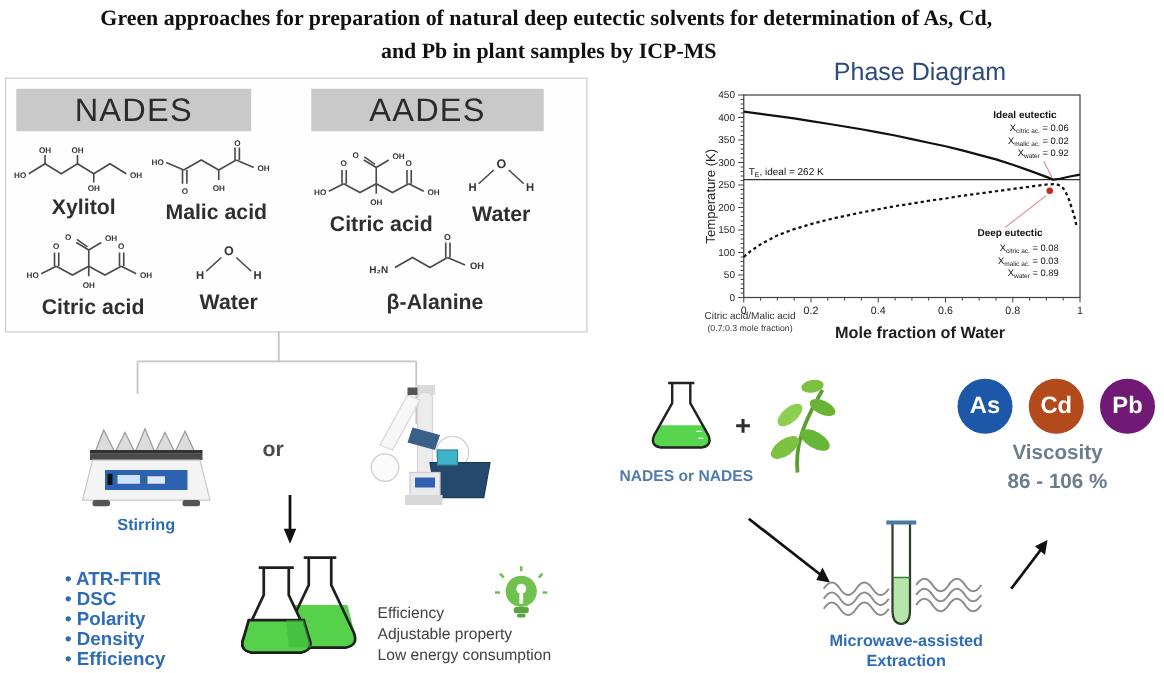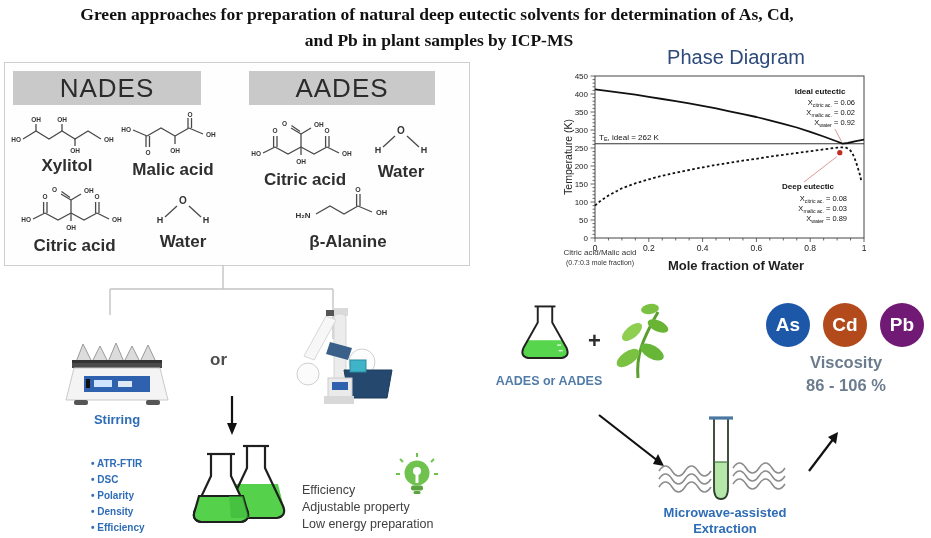--- a/index.html
+++ b/index.html
@@ -12,21 +12,21 @@
   .des-header{background:#c9c9c9;color:#2b2b2b;font-size:26px;font-weight:500;
               display:flex;align-items:center;justify-content:center;letter-spacing:1px;}
   .mol{display:flex;flex-direction:column;align-items:center;}
   .mol-label{font-size:17px;color:#2f2f2f;margin-top:1px;font-weight:bold;}
   .mol svg text{font-size:6.5px;font-weight:600;fill:#333;}
   .blue-label{color:#2e6cb5;font-weight:700;font-size:13px;text-align:center;}
   .gray-label{color:#9d9d9d;font-size:13px;text-align:center;}
   .steel-label{color:#527ca8;font-weight:600;font-size:12.5px;text-align:center;}
   .or-label{color:#4d4d4d;font-size:17px;font-weight:700;}
   .plus-sign{color:#2d2d2d;font-size:22px;font-weight:700;}
-  .char-item{color:#2e6cb5;font-size:10px;font-weight:600;line-height:16px;margin-left:39px;}
+  .char-item{color:#2e6cb5;font-size:15px;font-weight:600;line-height:16px;}
   .char-item::before{content:"• ";}
   .benefit-item{color:#414141;font-size:12.5px;font-weight:500;line-height:17px;}
   .el-row{display:flex;}
   .el-badge{width:44px;height:44px;border-radius:50%;display:flex;align-items:center;
             justify-content:center;color:#fff;font-size:19px;font-weight:700;margin-right:13px;}
   .recovery{color:#6b7c8e;font-size:16.5px;font-weight:600;text-align:center;line-height:23px;}
   svg{display:block;}
 </style>
 </head>
 <body>
@@ -238,21 +238,21 @@
     <line x1="60" y1="6" x2="86" y2="6" stroke="#1f1f1f" stroke-width="2.2"></line>
     <path d="M28,14 L28,36 L12,70 Q8,80 18,82 L58,82 Q68,80 64,70 L48,36 L48,14" fill="#ffffff" stroke="#1f1f1f" stroke-width="2.2"></path>
     <path d="M16,56 L60,56 L64,70 Q68,80 58,82 L18,82 Q8,80 12,70 Z" fill="#55d14c" stroke="#1f1f1f" stroke-width="2.2"></path>
     <polygon points="46,56 60,56 66,78 48,78" fill="#3cb437" opacity="0.55"></polygon>
     <line x1="24" y1="14" x2="52" y2="14" stroke="#1f1f1f" stroke-width="2.2"></line>
   </svg>
 
   <div class="abs" style="left:302px;top:482px;" id="benefits-list">
       <div class="benefit-item">Efficiency</div>
       <div class="benefit-item">Adjustable property</div>
-      <div class="benefit-item">Low energy preparation</div>
+      <div class="benefit-item">Low energy consumption</div>
     </div>
   <svg class="abs" style="left:396px;top:452px;" width="42" height="48" viewBox="0 0 42 48">
     <g stroke="#6fc24d" stroke-width="2">
       <line x1="21" y1="5" x2="21" y2="1"></line>
         <line x1="7" y1="10" x2="4" y2="7"></line>
       <line x1="35" y1="10" x2="38" y2="7"></line>
         <line x1="4" y1="22" x2="0" y2="22"></line>
       <line x1="38" y1="22" x2="42" y2="22"></line>
     </g>
     <circle cx="21" cy="21" r="12.5" fill="#6fc24d"></circle>
@@ -371,21 +371,21 @@
       </svg>
   </div>
 
   <svg class="abs" style="left:512px;top:294px;" width="66" height="78" viewBox="0 0 82 78">
     <path d="M19,48 L63,48 L68,58 Q72,68 62,70 L20,70 Q10,68 14,58 Z" fill="#57d54d"></path>
     <path d="M32,6 L32,26 L14,58 Q10,68 20,70 L62,70 Q72,68 68,58 L50,26 L50,6" fill="none" stroke="#222" stroke-width="2.4"></path>
     <line x1="28" y1="6" x2="54" y2="6" stroke="#222" stroke-width="2.4"></line>
     <line x1="56" y1="54" x2="61" y2="54" stroke="#fff" stroke-width="1.4"></line>
     <line x1="58" y1="61" x2="63" y2="61" stroke="#fff" stroke-width="1.4"></line>
   </svg>
-  <div class="abs steel-label" style="left:494px;top:374px;width:110px;">AADES or AADES</div>
+  <div class="abs steel-label" style="left:494px;top:374px;width:110px;">NADES or NADES</div>
   <div class="abs plus-sign" style="left:588px;top:328px;">+</div>
   <svg class="abs" style="left:612px;top:298px;" width="58" height="82" viewBox="0 0 58 82">
     <path d="M26,80 C24,58 30,42 46,14" stroke="#5a9e2f" stroke-width="3" fill="none"></path>
     <ellipse cx="16" cy="60" rx="13" ry="6.5" fill="#7cc242" transform="rotate(-35 16 60)"></ellipse>
     <ellipse cx="40" cy="54" rx="13" ry="6.5" fill="#68b637" transform="rotate(30 40 54)"></ellipse>
     <ellipse cx="20" cy="34" rx="12" ry="6" fill="#8ecf52" transform="rotate(-40 20 34)"></ellipse>
     <ellipse cx="46" cy="28" rx="11" ry="5.5" fill="#6ab435" transform="rotate(25 46 28)"></ellipse>
     <ellipse cx="38" cy="11" rx="9" ry="5" fill="#7cc242" transform="rotate(-10 38 11)"></ellipse>
   </svg>
 

